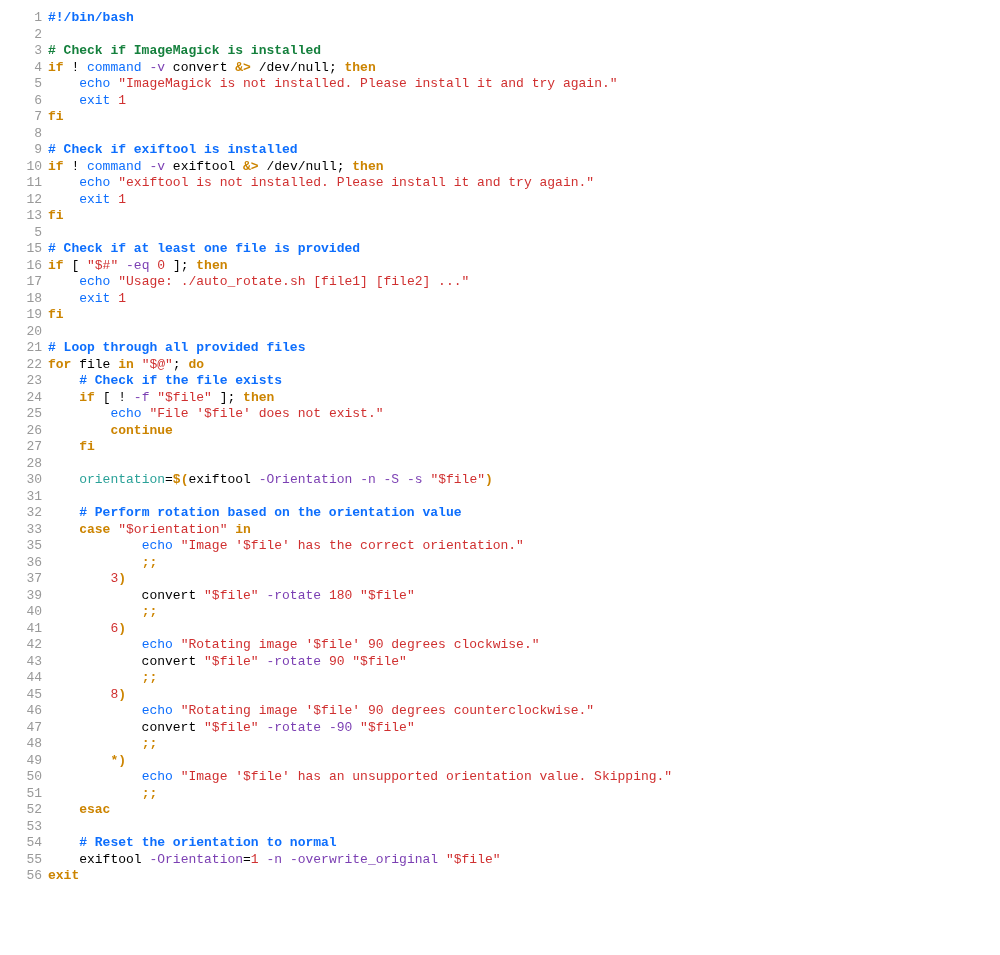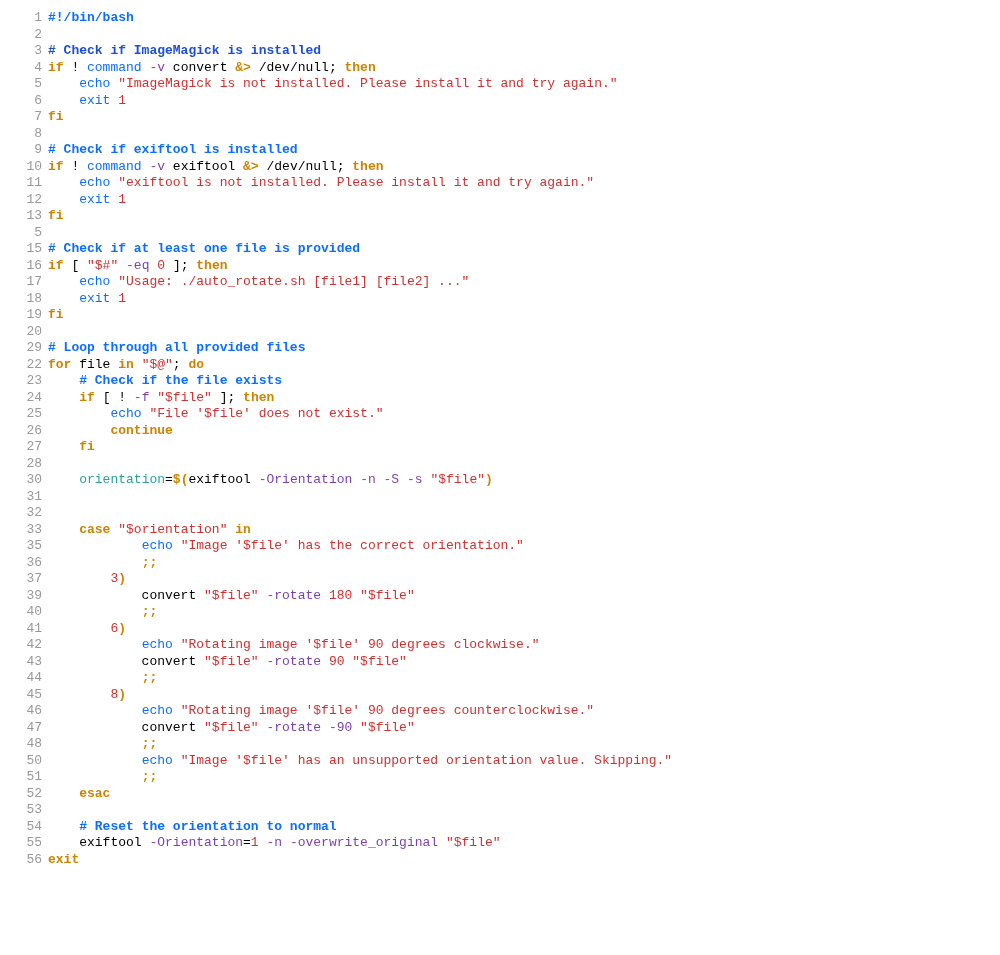--- a/index.html
+++ b/index.html
@@ -25,63 +25,64 @@
   }
   .code { flex: 1; }
   .line span { white-space: pre; }
 </style>
 </head>
 <body>
 
 <div class="code-container" id="code-root">
     <div class="line"><span class="lineno">1</span><span class="code"><span style="color: rgb(13, 110, 253); font-weight: bold;">#!/bin/bash</span></span></div>
     <div class="line"><span class="lineno">2</span><span class="code">&nbsp;</span></div>
-    <div class="line"><span class="lineno">3</span><span class="code"><span style="color: #1d4ed8; font-weight: bold;"># Check if ImageMagick is installed</span></span></div>
+    <div class="line"><span class="lineno">3</span><span class="code"><span style="color: #15803d; font-weight: bold;"># Check if ImageMagick is installed</span></span></div>
     <div class="line"><span class="lineno">4</span><span class="code"><span style="color: rgb(204, 132, 0); font-weight: bold;">if</span><span style="color: rgb(0, 0, 0);"> ! </span><span style="color: rgb(13, 110, 253);">command</span><span style="color: rgb(0, 0, 0);"> </span><span style="color: rgb(123, 63, 179);">-v</span><span style="color: rgb(0, 0, 0);"> convert </span><span style="color: rgb(204, 132, 0); font-weight: bold;">&amp;&gt;</span><span style="color: rgb(0, 0, 0);"> /dev/null; </span><span style="color: rgb(204, 132, 0); font-weight: bold;">then</span></span></div>
     <div class="line"><span class="lineno">5</span><span class="code"><span style="color: rgb(0, 0, 0);">    </span><span style="color: rgb(13, 110, 253);">echo</span><span style="color: rgb(0, 0, 0);"> </span><span style="color: rgb(208, 48, 48);">"ImageMagick is not installed. Please install it and try again."</span></span></div>
     <div class="line"><span class="lineno">6</span><span class="code"><span style="color: rgb(0, 0, 0);">    </span><span style="color: rgb(13, 110, 253);">exit</span><span style="color: rgb(0, 0, 0);"> </span><span style="color: rgb(208, 48, 48);">1</span></span></div>
     <div class="line"><span class="lineno">7</span><span class="code"><span style="color: rgb(204, 132, 0); font-weight: bold;">fi</span></span></div>
     <div class="line"><span class="lineno">8</span><span class="code">&nbsp;</span></div>
     <div class="line"><span class="lineno">9</span><span class="code"><span style="color: rgb(13, 110, 253); font-weight: bold;"># Check if exiftool is installed</span></span></div>
     <div class="line"><span class="lineno">10</span><span class="code"><span style="color: rgb(204, 132, 0); font-weight: bold;">if</span><span style="color: rgb(0, 0, 0);"> ! </span><span style="color: rgb(13, 110, 253);">command</span><span style="color: rgb(0, 0, 0);"> </span><span style="color: rgb(123, 63, 179);">-v</span><span style="color: rgb(0, 0, 0);"> exiftool </span><span style="color: rgb(204, 132, 0); font-weight: bold;">&amp;&gt;</span><span style="color: rgb(0, 0, 0);"> /dev/null; </span><span style="color: rgb(204, 132, 0); font-weight: bold;">then</span></span></div>
     <div class="line"><span class="lineno">11</span><span class="code"><span style="color: rgb(0, 0, 0);">    </span><span style="color: rgb(13, 110, 253);">echo</span><span style="color: rgb(0, 0, 0);"> </span><span style="color: rgb(208, 48, 48);">"exiftool is not installed. Please install it and try again."</span></span></div>
     <div class="line"><span class="lineno">12</span><span class="code"><span style="color: rgb(0, 0, 0);">    </span><span style="color: rgb(13, 110, 253);">exit</span><span style="color: rgb(0, 0, 0);"> </span><span style="color: rgb(208, 48, 48);">1</span></span></div>
     <div class="line"><span class="lineno">13</span><span class="code"><span style="color: rgb(204, 132, 0); font-weight: bold;">fi</span></span></div>
     <div class="line"><span class="lineno">5</span><span class="code">&nbsp;</span></div>
     <div class="line"><span class="lineno">15</span><span class="code"><span style="color: rgb(13, 110, 253); font-weight: bold;"># Check if at least one file is provided</span></span></div>
     <div class="line"><span class="lineno">16</span><span class="code"><span style="color: rgb(204, 132, 0); font-weight: bold;">if</span><span style="color: rgb(0, 0, 0);"> [ </span><span style="color: rgb(208, 48, 48);">"$#"</span><span style="color: rgb(0, 0, 0);"> </span><span style="color: rgb(123, 63, 179);">-eq</span><span style="color: rgb(0, 0, 0);"> </span><span style="color: rgb(208, 48, 48);">0</span><span style="color: rgb(0, 0, 0);"> ]; </span><span style="color: rgb(204, 132, 0); font-weight: bold;">then</span></span></div>
     <div class="line"><span class="lineno">17</span><span class="code"><span style="color: rgb(0, 0, 0);">    </span><span style="color: rgb(13, 110, 253);">echo</span><span style="color: rgb(0, 0, 0);"> </span><span style="color: rgb(208, 48, 48);">"Usage: ./auto_rotate.sh [file1] [file2] ..."</span></span></div>
     <div class="line"><span class="lineno">18</span><span class="code"><span style="color: rgb(0, 0, 0);">    </span><span style="color: rgb(13, 110, 253);">exit</span><span style="color: rgb(0, 0, 0);"> </span><span style="color: rgb(208, 48, 48);">1</span></span></div>
     <div class="line"><span class="lineno">19</span><span class="code"><span style="color: rgb(204, 132, 0); font-weight: bold;">fi</span></span></div>
     <div class="line"><span class="lineno">20</span><span class="code">&nbsp;</span></div>
-    <div class="line"><span class="lineno">29</span><span class="code"><span style="color: rgb(13, 110, 253); font-weight: bold;"># Loop through all provided files</span></span></div>
+    <div class="line"><span class="lineno">21</span><span class="code"><span style="color: rgb(13, 110, 253); font-weight: bold;"># Loop through all provided files</span></span></div>
     <div class="line"><span class="lineno">22</span><span class="code"><span style="color: rgb(204, 132, 0); font-weight: bold;">for</span><span style="color: rgb(0, 0, 0);"> file </span><span style="color: rgb(204, 132, 0); font-weight: bold;">in</span><span style="color: rgb(0, 0, 0);"> </span><span style="color: rgb(208, 48, 48);">"$@"</span><span style="color: rgb(0, 0, 0);">; </span><span style="color: rgb(204, 132, 0); font-weight: bold;">do</span></span></div>
     <div class="line"><span class="lineno">23</span><span class="code"><span style="color: rgb(0, 0, 0);">    </span><span style="color: rgb(13, 110, 253); font-weight: bold;"># Check if the file exists</span></span></div>
     <div class="line"><span class="lineno">24</span><span class="code"><span style="color: rgb(0, 0, 0);">    </span><span style="color: rgb(204, 132, 0); font-weight: bold;">if</span><span style="color: rgb(0, 0, 0);"> [ ! </span><span style="color: rgb(123, 63, 179);">-f</span><span style="color: rgb(0, 0, 0);"> </span><span style="color: rgb(208, 48, 48);">"$file"</span><span style="color: rgb(0, 0, 0);"> ]; </span><span style="color: rgb(204, 132, 0); font-weight: bold;">then</span></span></div>
     <div class="line"><span class="lineno">25</span><span class="code"><span style="color: rgb(0, 0, 0);">        </span><span style="color: rgb(13, 110, 253);">echo</span><span style="color: rgb(0, 0, 0);"> </span><span style="color: rgb(208, 48, 48);">"File '$file' does not exist."</span></span></div>
     <div class="line"><span class="lineno">26</span><span class="code"><span style="color: rgb(0, 0, 0);">        </span><span style="color: rgb(204, 132, 0); font-weight: bold;">continue</span></span></div>
     <div class="line"><span class="lineno">27</span><span class="code"><span style="color: rgb(0, 0, 0);">    </span><span style="color: rgb(204, 132, 0); font-weight: bold;">fi</span></span></div>
     <div class="line"><span class="lineno">28</span><span class="code">&nbsp;</span></div>
     <div class="line"><span class="lineno">30</span><span class="code"><span style="color: rgb(0, 0, 0);">    </span><span style="color: rgb(42, 161, 152);">orientation</span><span style="color: rgb(0, 0, 0);">=</span><span style="color: rgb(204, 132, 0); font-weight: bold;">$(</span><span style="color: rgb(0, 0, 0);">exiftool </span><span style="color: rgb(123, 63, 179);">-Orientation</span><span style="color: rgb(0, 0, 0);"> </span><span style="color: rgb(123, 63, 179);">-n</span><span style="color: rgb(0, 0, 0);"> </span><span style="color: rgb(123, 63, 179);">-S</span><span style="color: rgb(0, 0, 0);"> </span><span style="color: rgb(123, 63, 179);">-s</span><span style="color: rgb(0, 0, 0);"> </span><span style="color: rgb(208, 48, 48);">"$file"</span><span style="color: rgb(204, 132, 0); font-weight: bold;">)</span></span></div>
     <div class="line"><span class="lineno">31</span><span class="code">&nbsp;</span></div>
-    <div class="line"><span class="lineno">32</span><span class="code"><span style="color: rgb(0, 0, 0);">    </span></span></div>
+    <div class="line"><span class="lineno">32</span><span class="code"><span style="color: rgb(0, 0, 0);">    </span><span style="color: rgb(13, 110, 253); font-weight: bold;"># Perform rotation based on the orientation value</span></span></div>
     <div class="line"><span class="lineno">33</span><span class="code"><span style="color: rgb(0, 0, 0);">    </span><span style="color: rgb(204, 132, 0); font-weight: bold;">case</span><span style="color: rgb(0, 0, 0);"> </span><span style="color: rgb(208, 48, 48);">"$orientation"</span><span style="color: rgb(0, 0, 0);"> </span><span style="color: rgb(204, 132, 0); font-weight: bold;">in</span></span></div>
     <div class="line"><span class="lineno">35</span><span class="code"><span style="color: rgb(0, 0, 0);">            </span><span style="color: rgb(13, 110, 253);">echo</span><span style="color: rgb(0, 0, 0);"> </span><span style="color: rgb(208, 48, 48);">"Image '$file' has the correct orientation."</span></span></div>
     <div class="line"><span class="lineno">36</span><span class="code"><span style="color: rgb(0, 0, 0);">            </span><span style="color: rgb(204, 132, 0); font-weight: bold;">;;</span></span></div>
     <div class="line"><span class="lineno">37</span><span class="code"><span style="color: rgb(0, 0, 0);">        </span><span style="color: rgb(208, 48, 48);">3</span><span style="color: rgb(204, 132, 0); font-weight: bold;">)</span></span></div>
     <div class="line"><span class="lineno">39</span><span class="code"><span style="color: rgb(0, 0, 0);">            convert </span><span style="color: rgb(208, 48, 48);">"$file"</span><span style="color: rgb(0, 0, 0);"> </span><span style="color: rgb(123, 63, 179);">-rotate</span><span style="color: rgb(0, 0, 0);"> </span><span style="color: rgb(208, 48, 48);">180</span><span style="color: rgb(0, 0, 0);"> </span><span style="color: rgb(208, 48, 48);">"$file"</span></span></div>
     <div class="line"><span class="lineno">40</span><span class="code"><span style="color: rgb(0, 0, 0);">            </span><span style="color: rgb(204, 132, 0); font-weight: bold;">;;</span></span></div>
     <div class="line"><span class="lineno">41</span><span class="code"><span style="color: rgb(0, 0, 0);">        </span><span style="color: rgb(208, 48, 48);">6</span><span style="color: rgb(204, 132, 0); font-weight: bold;">)</span></span></div>
     <div class="line"><span class="lineno">42</span><span class="code"><span style="color: rgb(0, 0, 0);">            </span><span style="color: rgb(13, 110, 253);">echo</span><span style="color: rgb(0, 0, 0);"> </span><span style="color: rgb(208, 48, 48);">"Rotating image '$file' 90 degrees clockwise."</span></span></div>
     <div class="line"><span class="lineno">43</span><span class="code"><span style="color: rgb(0, 0, 0);">            convert </span><span style="color: rgb(208, 48, 48);">"$file"</span><span style="color: rgb(0, 0, 0);"> </span><span style="color: rgb(123, 63, 179);">-rotate</span><span style="color: rgb(0, 0, 0);"> </span><span style="color: rgb(208, 48, 48);">90</span><span style="color: rgb(0, 0, 0);"> </span><span style="color: rgb(208, 48, 48);">"$file"</span></span></div>
     <div class="line"><span class="lineno">44</span><span class="code"><span style="color: rgb(0, 0, 0);">            </span><span style="color: rgb(204, 132, 0); font-weight: bold;">;;</span></span></div>
     <div class="line"><span class="lineno">45</span><span class="code"><span style="color: rgb(0, 0, 0);">        </span><span style="color: rgb(208, 48, 48);">8</span><span style="color: rgb(204, 132, 0); font-weight: bold;">)</span></span></div>
     <div class="line"><span class="lineno">46</span><span class="code"><span style="color: rgb(0, 0, 0);">            </span><span style="color: rgb(13, 110, 253);">echo</span><span style="color: rgb(0, 0, 0);"> </span><span style="color: rgb(208, 48, 48);">"Rotating image '$file' 90 degrees counterclockwise."</span></span></div>
     <div class="line"><span class="lineno">47</span><span class="code"><span style="color: rgb(0, 0, 0);">            convert </span><span style="color: rgb(208, 48, 48);">"$file"</span><span style="color: rgb(0, 0, 0);"> </span><span style="color: rgb(123, 63, 179);">-rotate</span><span style="color: rgb(0, 0, 0);"> </span><span style="color: rgb(123, 63, 179);">-90</span><span style="color: rgb(0, 0, 0);"> </span><span style="color: rgb(208, 48, 48);">"$file"</span></span></div>
     <div class="line"><span class="lineno">48</span><span class="code"><span style="color: rgb(0, 0, 0);">            </span><span style="color: rgb(204, 132, 0); font-weight: bold;">;;</span></span></div>
+    <div class="line"><span class="lineno">49</span><span class="code"><span style="color: rgb(0, 0, 0);">        </span><span style="color: rgb(204, 132, 0); font-weight: bold;">*</span><span style="color: rgb(204, 132, 0); font-weight: bold;">)</span></span></div>
     <div class="line"><span class="lineno">50</span><span class="code"><span style="color: rgb(0, 0, 0);">            </span><span style="color: rgb(13, 110, 253);">echo</span><span style="color: rgb(0, 0, 0);"> </span><span style="color: rgb(208, 48, 48);">"Image '$file' has an unsupported orientation value. Skipping."</span></span></div>
     <div class="line"><span class="lineno">51</span><span class="code"><span style="color: rgb(0, 0, 0);">            </span><span style="color: rgb(204, 132, 0); font-weight: bold;">;;</span></span></div>
     <div class="line"><span class="lineno">52</span><span class="code"><span style="color: rgb(0, 0, 0);">    </span><span style="color: rgb(204, 132, 0); font-weight: bold;">esac</span></span></div>
     <div class="line"><span class="lineno">53</span><span class="code">&nbsp;</span></div>
     <div class="line"><span class="lineno">54</span><span class="code"><span style="color: rgb(0, 0, 0);">    </span><span style="color: rgb(13, 110, 253); font-weight: bold;"># Reset the orientation to normal</span></span></div>
     <div class="line"><span class="lineno">55</span><span class="code"><span style="color: rgb(0, 0, 0);">    exiftool </span><span style="color: rgb(123, 63, 179);">-Orientation</span><span style="color: rgb(0, 0, 0);">=</span><span style="color: rgb(208, 48, 48);">1</span><span style="color: rgb(0, 0, 0);"> </span><span style="color: rgb(123, 63, 179);">-n</span><span style="color: rgb(0, 0, 0);"> </span><span style="color: rgb(123, 63, 179);">-overwrite_original</span><span style="color: rgb(0, 0, 0);"> </span><span style="color: rgb(208, 48, 48);">"$file"</span></span></div>
     <div class="line"><span class="lineno">56</span><span class="code"><span style="color: rgb(204, 132, 0); font-weight: bold;">exit</span></span></div>
   </div>
 
 </body></html>

